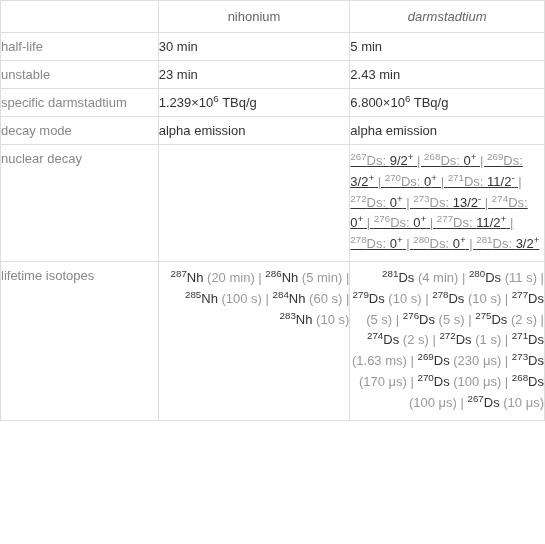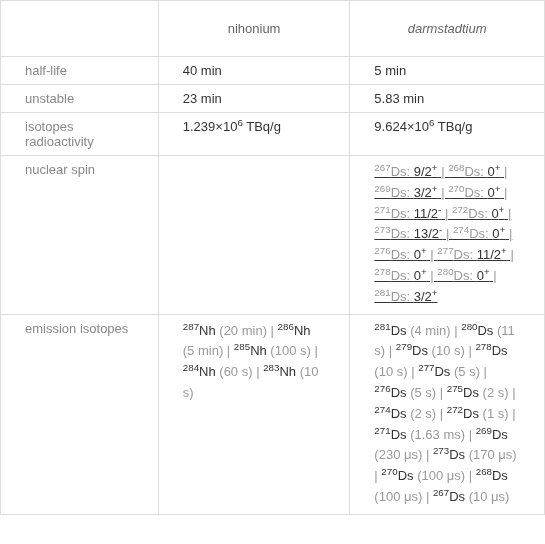--- a/index.html
+++ b/index.html
@@ -12,85 +12,91 @@
       font-size: 13px;
       color: #333;
       background: #fff;
     }
     table {
       border-collapse: collapse;
       width: 545px;
     }
     td, th {
       border: 1px solid #ddd;
-      padding: 6px 24px;
+      padding: 6px 0;
       text-align: left;
       vertical-align: top;
     }
     .col-label {
       width: 158px;
       color: #888;
     }
     .col-nh {
       width: 192px;
     }
     .col-ds {
       width: 195px;
       font-style: italic;
     }
     .header-row td {
       text-align: center;
       color: #666;
-      padding: 20px;
+      padding: 8px;
     }
     sup {
       font-size: 0.75em;
       vertical-align: super;
       line-height: 0;
     }
     .gray {
       color: #999;
     }
     .spin-cell {
       line-height: 1.6;
       text-decoration: underline;
     }
     .iso-cell {
       line-height: 1.6;
+      text-align: right;
     }
   </style>
 </head>
 <body>
 
 <table>
   <tbody>
       <tr class="header-row">
     <td class="col-label"></td>
     <td class="col-nh">nihonium</td>
     <td class="col-ds">darmstadtium</td>
   </tr>
   <tr>
     <td class="col-label">half-life</td>
-    <td>40 min</td>
+    <td>30 min</td>
     <td>5 min</td>
   </tr>
   <tr>
     <td class="col-label">unstable</td>
     <td>23 min</td>
-    <td>5.83 min</td>
+    <td>2.43 min</td>
   </tr>
   <tr>
-    <td class="col-label">isotopes radioactivity</td>
+    <td class="col-label">specific darmstadtium</td>
     <td><span>1.239×10</span><sup>6</sup><span> TBq/g</span></td>
-    <td><span>9.624×10</span><sup>6</sup><span> TBq/g</span></td>
+    <td><span>6.800×10</span><sup>6</sup><span> TBq/g</span></td>
   </tr>
   <tr>
-    <td class="col-label">nuclear spin</td>
+    <td class="col-label">decay mode</td>
+    <td>alpha emission</td>
+    <td>alpha emission</td>
+  </tr>
+  <tr>
+    <td class="col-label">nuclear decay</td>
     <td></td>
     <td class="spin-cell" id="ds-spin-cell"><sup class="gray">267</sup><span class="gray">Ds: </span><span>9/2</span><sup>+</sup><span class="gray"> | </span><sup class="gray">268</sup><span class="gray">Ds: </span><span>0</span><sup>+</sup><span class="gray"> | </span><sup class="gray">269</sup><span class="gray">Ds: </span><span>3/2</span><sup>+</sup><span class="gray"> | </span><sup class="gray">270</sup><span class="gray">Ds: </span><span>0</span><sup>+</sup><span class="gray"> | </span><sup class="gray">271</sup><span class="gray">Ds: </span><span>11/2</span><sup>-</sup><span class="gray"> | </span><sup class="gray">272</sup><span class="gray">Ds: </span><span>0</span><sup>+</sup><span class="gray"> | </span><sup class="gray">273</sup><span class="gray">Ds: </span><span>13/2</span><sup>-</sup><span class="gray"> | </span><sup class="gray">274</sup><span class="gray">Ds: </span><span>0</span><sup>+</sup><span class="gray"> | </span><sup class="gray">276</sup><span class="gray">Ds: </span><span>0</span><sup>+</sup><span class="gray"> | </span><sup class="gray">277</sup><span class="gray">Ds: </span><span>11/2</span><sup>+</sup><span class="gray"> | </span><sup class="gray">278</sup><span class="gray">Ds: </span><span>0</span><sup>+</sup><span class="gray"> | </span><sup class="gray">280</sup><span class="gray">Ds: </span><span>0</span><sup>+</sup><span class="gray"> | </span><sup class="gray">281</sup><span class="gray">Ds: </span><span>3/2</span><sup>+</sup></td>
   </tr>
   <tr>
-    <td class="col-label">emission isotopes</td>
+    <td class="col-label">lifetime isotopes</td>
     <td class="iso-cell" id="nh-iso-cell"><sup>287</sup><span>Nh</span><span class="gray"> (20 min)</span><span class="gray"> | </span><sup>286</sup><span>Nh</span><span class="gray"> (5 min)</span><span class="gray"> | </span><sup>285</sup><span>Nh</span><span class="gray"> (100 s)</span><span class="gray"> | </span><sup>284</sup><span>Nh</span><span class="gray"> (60 s)</span><span class="gray"> | </span><sup>283</sup><span>Nh</span><span class="gray"> (10 s)</span></td>
     <td class="iso-cell" id="ds-iso-cell"><sup>281</sup><span>Ds</span><span class="gray"> (4 min)</span><span class="gray"> | </span><sup>280</sup><span>Ds</span><span class="gray"> (11 s)</span><span class="gray"> | </span><sup>279</sup><span>Ds</span><span class="gray"> (10 s)</span><span class="gray"> | </span><sup>278</sup><span>Ds</span><span class="gray"> (10 s)</span><span class="gray"> | </span><sup>277</sup><span>Ds</span><span class="gray"> (5 s)</span><span class="gray"> | </span><sup>276</sup><span>Ds</span><span class="gray"> (5 s)</span><span class="gray"> | </span><sup>275</sup><span>Ds</span><span class="gray"> (2 s)</span><span class="gray"> | </span><sup>274</sup><span>Ds</span><span class="gray"> (2 s)</span><span class="gray"> | </span><sup>272</sup><span>Ds</span><span class="gray"> (1 s)</span><span class="gray"> | </span><sup>271</sup><span>Ds</span><span class="gray"> (1.63 ms)</span><span class="gray"> | </span><sup>269</sup><span>Ds</span><span class="gray"> (230 μs)</span><span class="gray"> | </span><sup>273</sup><span>Ds</span><span class="gray"> (170 μs)</span><span class="gray"> | </span><sup>270</sup><span>Ds</span><span class="gray"> (100 μs)</span><span class="gray"> | </span><sup>268</sup><span>Ds</span><span class="gray"> (100 μs)</span><span class="gray"> | </span><sup>267</sup><span>Ds</span><span class="gray"> (10 μs)</span></td>
   </tr>
 </tbody>
   </table>
 
 </body></html>

